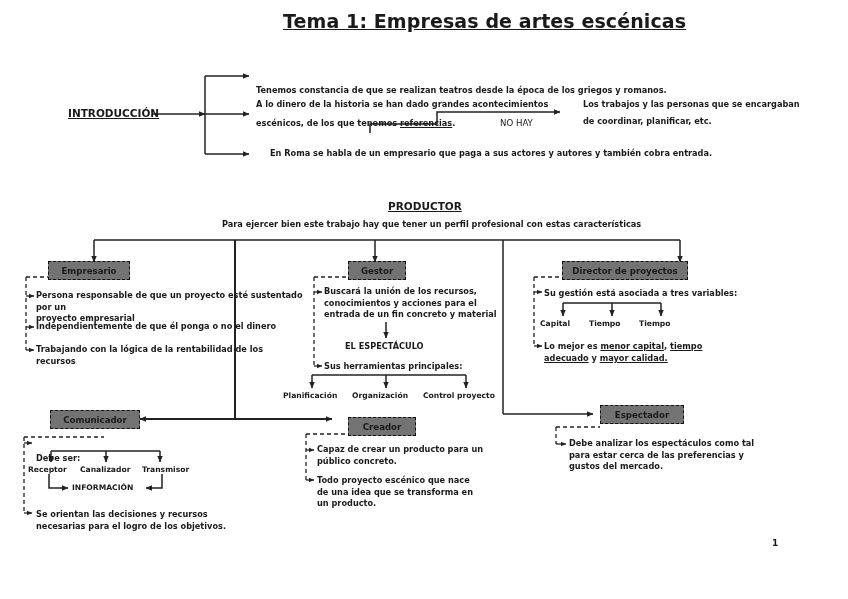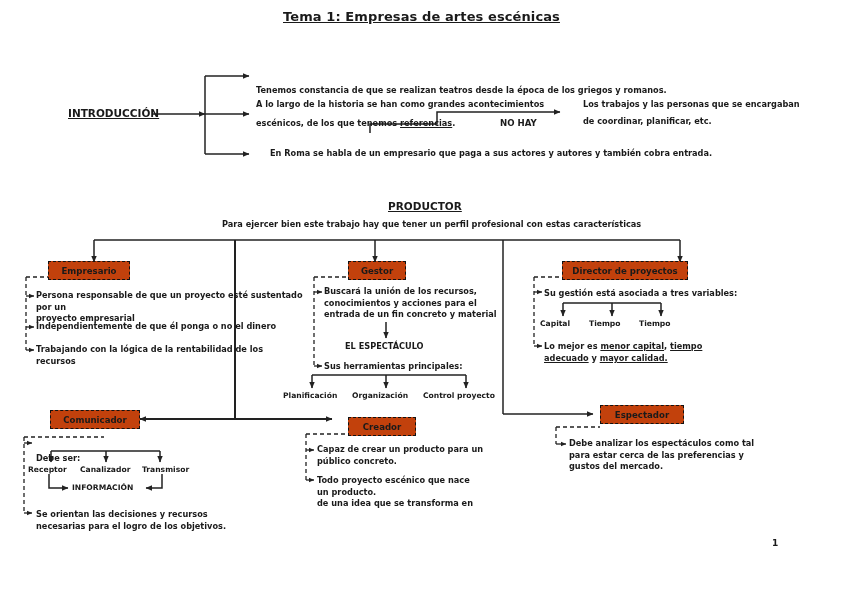--- a/index.html
+++ b/index.html
@@ -16,33 +16,33 @@
     background:#fff;
   }
   #svg-layer{
     position:absolute;
     left:0;top:0;
     width:848px;height:599px;
     pointer-events:none;
   }
   .t{position:absolute;white-space:pre;line-height:1.28;}
   .title{
-    font-size:13px;font-weight:bold;text-decoration:underline;
+    font-size:19px;font-weight:bold;text-decoration:underline;
     letter-spacing:.1px;
   }
   .hdr{font-size:10.5px;font-weight:bold;text-decoration:underline;}
   .body{font-size:8.2px;font-weight:bold;}
   .small{font-size:7.6px;font-weight:bold;}
-  .nohay{font-size:8.6px;font-weight:bold;}
+  .nohay{font-size:8.6px;font-weight:normal;}
   .boxlabel{
     position:absolute;
     border:1.4px dashed #111;
     font-size:8.6px;font-weight:bold;
     display:flex;align-items:center;justify-content:center;
-    background:#c2410c;
+    background:#737373;
     box-sizing:border-box;
   }
   .u{text-decoration:underline;}
   .pagenum{font-size:9px;font-weight:bold;}
   .wrap{position:absolute;font-size:8.2px;font-weight:bold;line-height:1.42;}
 </style>
 </head>
 <body>
 
 <div id="page">
@@ -155,21 +155,21 @@
       <path d="M556,444 L566,444" marker-end="url(#arS)"></path>
     </g>
   </svg>
 
   <div class="t title" style="left:283px;top:9px;">Tema 1: Empresas de artes escénicas</div>
 
   <div class="t hdr" style="left:68px;top:107px;">INTRODUCCIÓN</div>
 
   <div class="t body" style="left:256px;top:69px;margin-top:16px;">Tenemos constancia de que se realizan teatros desde la época de los griegos y romanos.</div>
 
-  <div class="t body" style="left:256px;top:99px;">A lo largo de la historia se han como grandes acontecimientos</div>
+  <div class="t body" style="left:256px;top:99px;">A lo dinero de la historia se han dado grandes acontecimientos</div>
   <div class="t body" style="left:256px;top:118px;"><span>escénicos, de los que tenemos </span><span class="u">referencias</span><span>.</span></div>
 
   <div class="t body" style="left:256px;top:148px;padding-left:14px;">En Roma se habla de un empresario que paga a sus actores y autores y también cobra entrada.</div>
 
   <div class="t nohay" style="left:500px;top:118px;">NO HAY</div>
 
   <div class="t body" style="left:583px;top:99px;">Los trabajos y las personas que se encargaban</div>
   <div class="t body" style="left:583px;top:116px;">de coordinar, planificar, etc.</div>
 
   <div class="t hdr" style="left:388px;top:200px;">PRODUCTOR</div>
@@ -237,22 +237,22 @@
 
   <div class="boxlabel" style="left:348px;top:417px;width:68px;height:19px;">
     <span>Creador</span>
   </div>
   <div class="wrap" style="left:317px;top:444px;width:200px;">
     <div>Capaz de crear un producto para un</div>
     <div>público concreto.</div>
   </div>
   <div class="wrap" style="left:317px;top:475px;width:200px;">
     <div>Todo proyecto escénico que nace</div>
+    <div>de una idea que se transforma en</div>
     <div>un producto.</div>
-    <div>de una idea que se transforma en</div>
   </div>
 
   <div class="boxlabel" style="left:600px;top:405px;width:84px;height:19px;">
     <span>Espectador</span>
   </div>
   <div class="wrap" style="left:569px;top:438px;width:230px;">
     <div>Debe analizar los espectáculos como tal</div>
     <div>para estar cerca de las preferencias y</div>
     <div>gustos del mercado.</div>
   </div>

